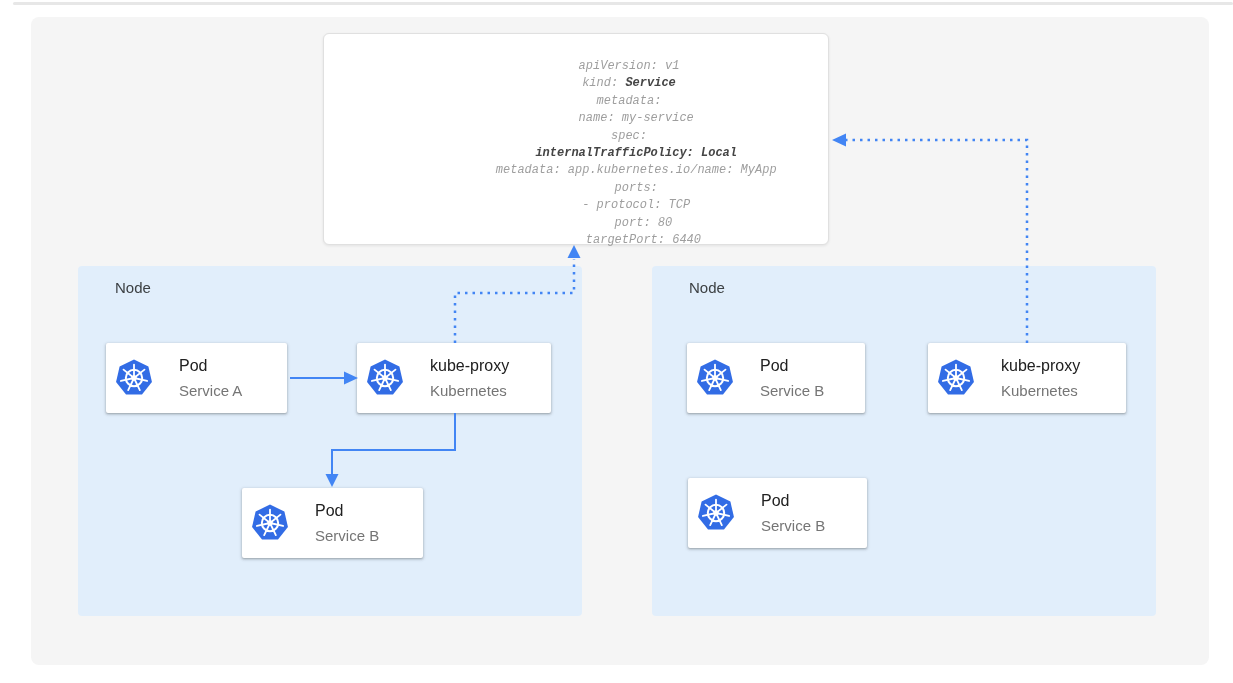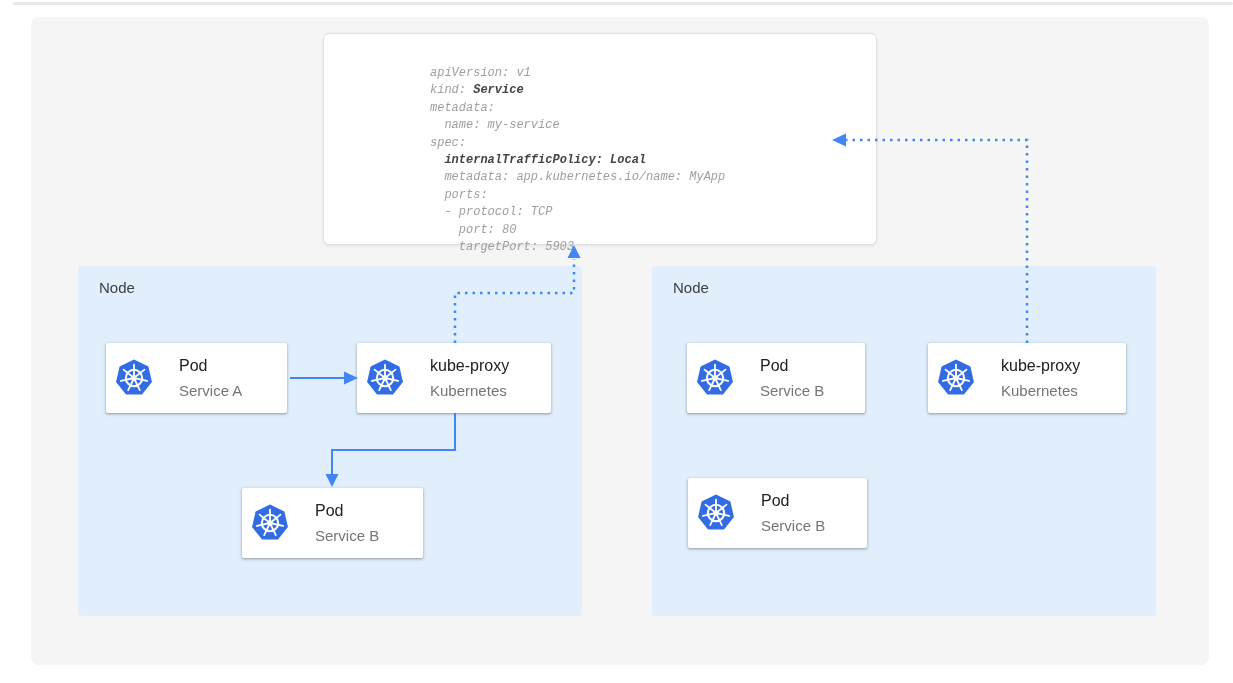--- a/index.html
+++ b/index.html
@@ -9,35 +9,36 @@
   html,body{margin:0;padding:0;}
   body{
     width:1233px;height:683px;position:relative;overflow:hidden;background:#ffffff;
     font-family:"Liberation Sans", sans-serif;
   }
   .top-divider{position:absolute;left:13px;top:2px;width:1220px;height:3px;background:#e7e7e7;border-radius:2px;}
   .canvas{position:absolute;left:31px;top:17px;width:1178px;height:648px;background:var(--canvas-bg);border-radius:8px;}
 
   
   .yaml-card{
-    position:absolute;left:292px;top:16px;width:554px;height:212px;box-sizing:border-box;
+    position:absolute;left:292px;top:16px;width:506px;height:212px;box-sizing:border-box;
     background:#fff;border:1px solid #e0e0e0;border-radius:6px;
     box-shadow:0 1px 3px rgba(0,0,0,.08);
-    padding:31px 0 0 106px;
+    padding:24px 0 0 106px;
+    text-align:center;
   }
   .cl{white-space:pre;font-family:"Liberation Mono", monospace;font-style:italic;
       font-size:12px;line-height:17.4px;color:var(--code-regular);}
   .cl span{white-space:pre;}
   .cb{font-weight:bold;color:var(--code-bold);}
 
   
   .knode{position:absolute;top:249px;width:504px;height:350px;background:var(--node-bg);border-radius:4px;}
   .knode-left{left:47px;}
   .knode-right{left:621px;}
-  .knode-label{position:absolute;left:21px;top:13px;font-size:15px;color:#3c4043;}
+  .knode-label{position:absolute;left:37px;top:13px;font-size:15px;color:#3c4043;}
 
   
   .card{
     position:absolute;height:70px;background:#fff;border-radius:2px;box-sizing:border-box;
     box-shadow:0 1px 2px rgba(60,64,67,.30),0 1px 3px 1px rgba(60,64,67,.15);
     display:flex;align-items:center;padding-left:8px;
   }
   .k8s-icon{width:40px;height:42px;flex:0 0 auto;}
   .card-text{margin-left:25px;}
   .card-title{font-size:16px;color:var(--title-color);line-height:20px;}
@@ -76,21 +77,21 @@
     <div class="cl"><span>apiVersion: v1</span><span class="cb"></span></div>
     <div class="cl"><span>kind: </span><span class="cb">Service</span></div>
     <div class="cl"><span>metadata:</span><span class="cb"></span></div>
     <div class="cl"><span>  name: my-service</span><span class="cb"></span></div>
     <div class="cl"><span>spec:</span><span class="cb"></span></div>
     <div class="cl"><span>  </span><span class="cb">internalTrafficPolicy: Local</span></div>
     <div class="cl"><span>  metadata: app.kubernetes.io/name: MyApp</span><span class="cb"></span></div>
     <div class="cl"><span>  ports:</span><span class="cb"></span></div>
     <div class="cl"><span>  - protocol: TCP</span><span class="cb"></span></div>
     <div class="cl"><span>    port: 80</span><span class="cb"></span></div>
-    <div class="cl"><span>    targetPort: 5903</span><span class="cb"></span></div>
+    <div class="cl"><span>    targetPort: 6440</span><span class="cb"></span></div>
   </div>
 
   <div class="knode knode-left">
     <div class="knode-label">Node</div>
 
     <div class="card" style="left:28px;top:77px;width:181px;">
       <svg class="k8s-icon">
           <use href="#k8s"></use>
         </svg>
       <div class="card-text">

